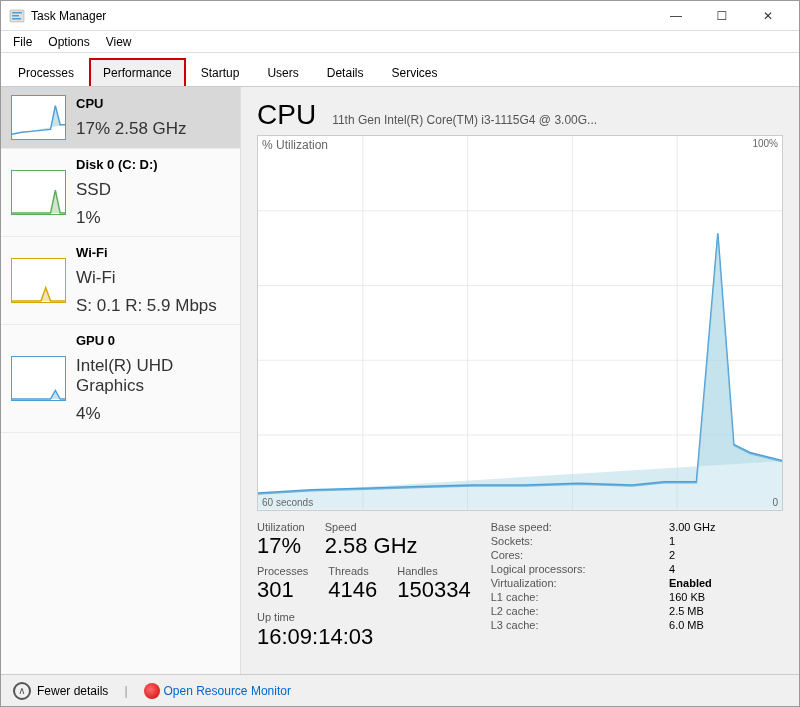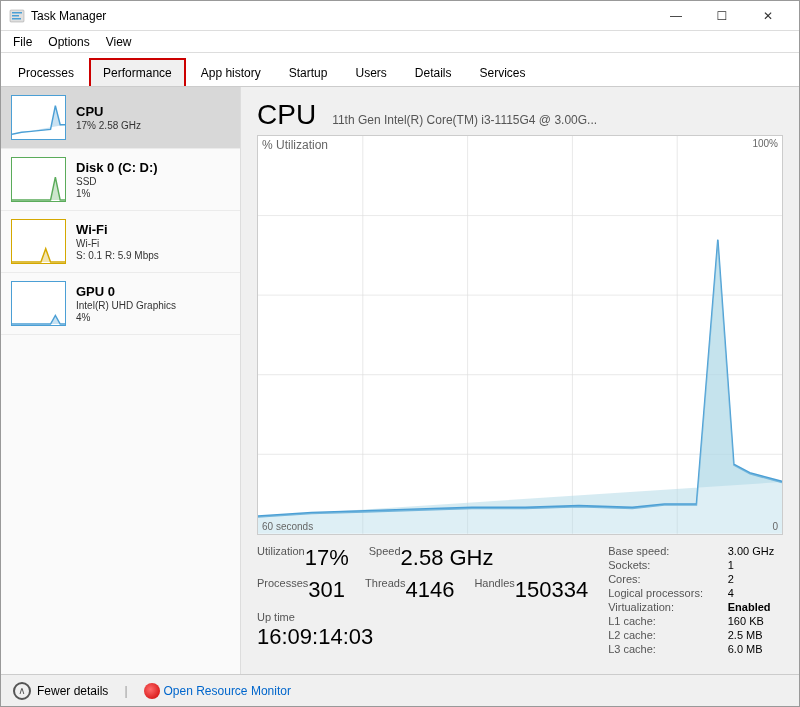--- a/index.html
+++ b/index.html
@@ -165,23 +165,23 @@
       flex-direction: column;
     }
 
     .sidebar-label {
       font-weight: 600;
       font-size: 13px;
       color: #000;
     }
 
     .sidebar-sublabel {
-      font-size: 10px;
+      font-size: 17px;
       color: #333;
-      margin-top: 1px;
+      margin-top: 8px;
     }
 
     
     .main-panel {
       flex: 1;
       display: flex;
       flex-direction: column;
       padding: 12px 16px;
       background: #f0f0f0;
       overflow: hidden;
@@ -358,21 +358,21 @@
       position: relative;
     }
 
     .inline-stats {
       display: flex;
       gap: 20px;
     }
 
     .inline-stat {
       display: flex;
-      flex-direction: row;
+      flex-direction: column;
       justify-content: center;
     }
   </style>
 </head>
 <body>
 
 <div class="window">
 
   <div class="title-bar">
     <div class="title-bar-left">
@@ -394,21 +394,20 @@
 
   <div class="menu-bar">
     <span class="menu-item">File</span>
     <span class="menu-item">Options</span>
     <span class="menu-item">View</span>
   </div>
 
   <div class="tab-bar">
     <div class="tab">Processes</div>
     <div class="tab active">Performance</div>
-    <div class="tab">App history</div>
     <div class="tab">Startup</div>
     <div class="tab">Users</div>
     <div class="tab">Details</div>
     <div class="tab">Services</div>
   </div>
 
   <div class="content">
 
     <div class="sidebar">
 

